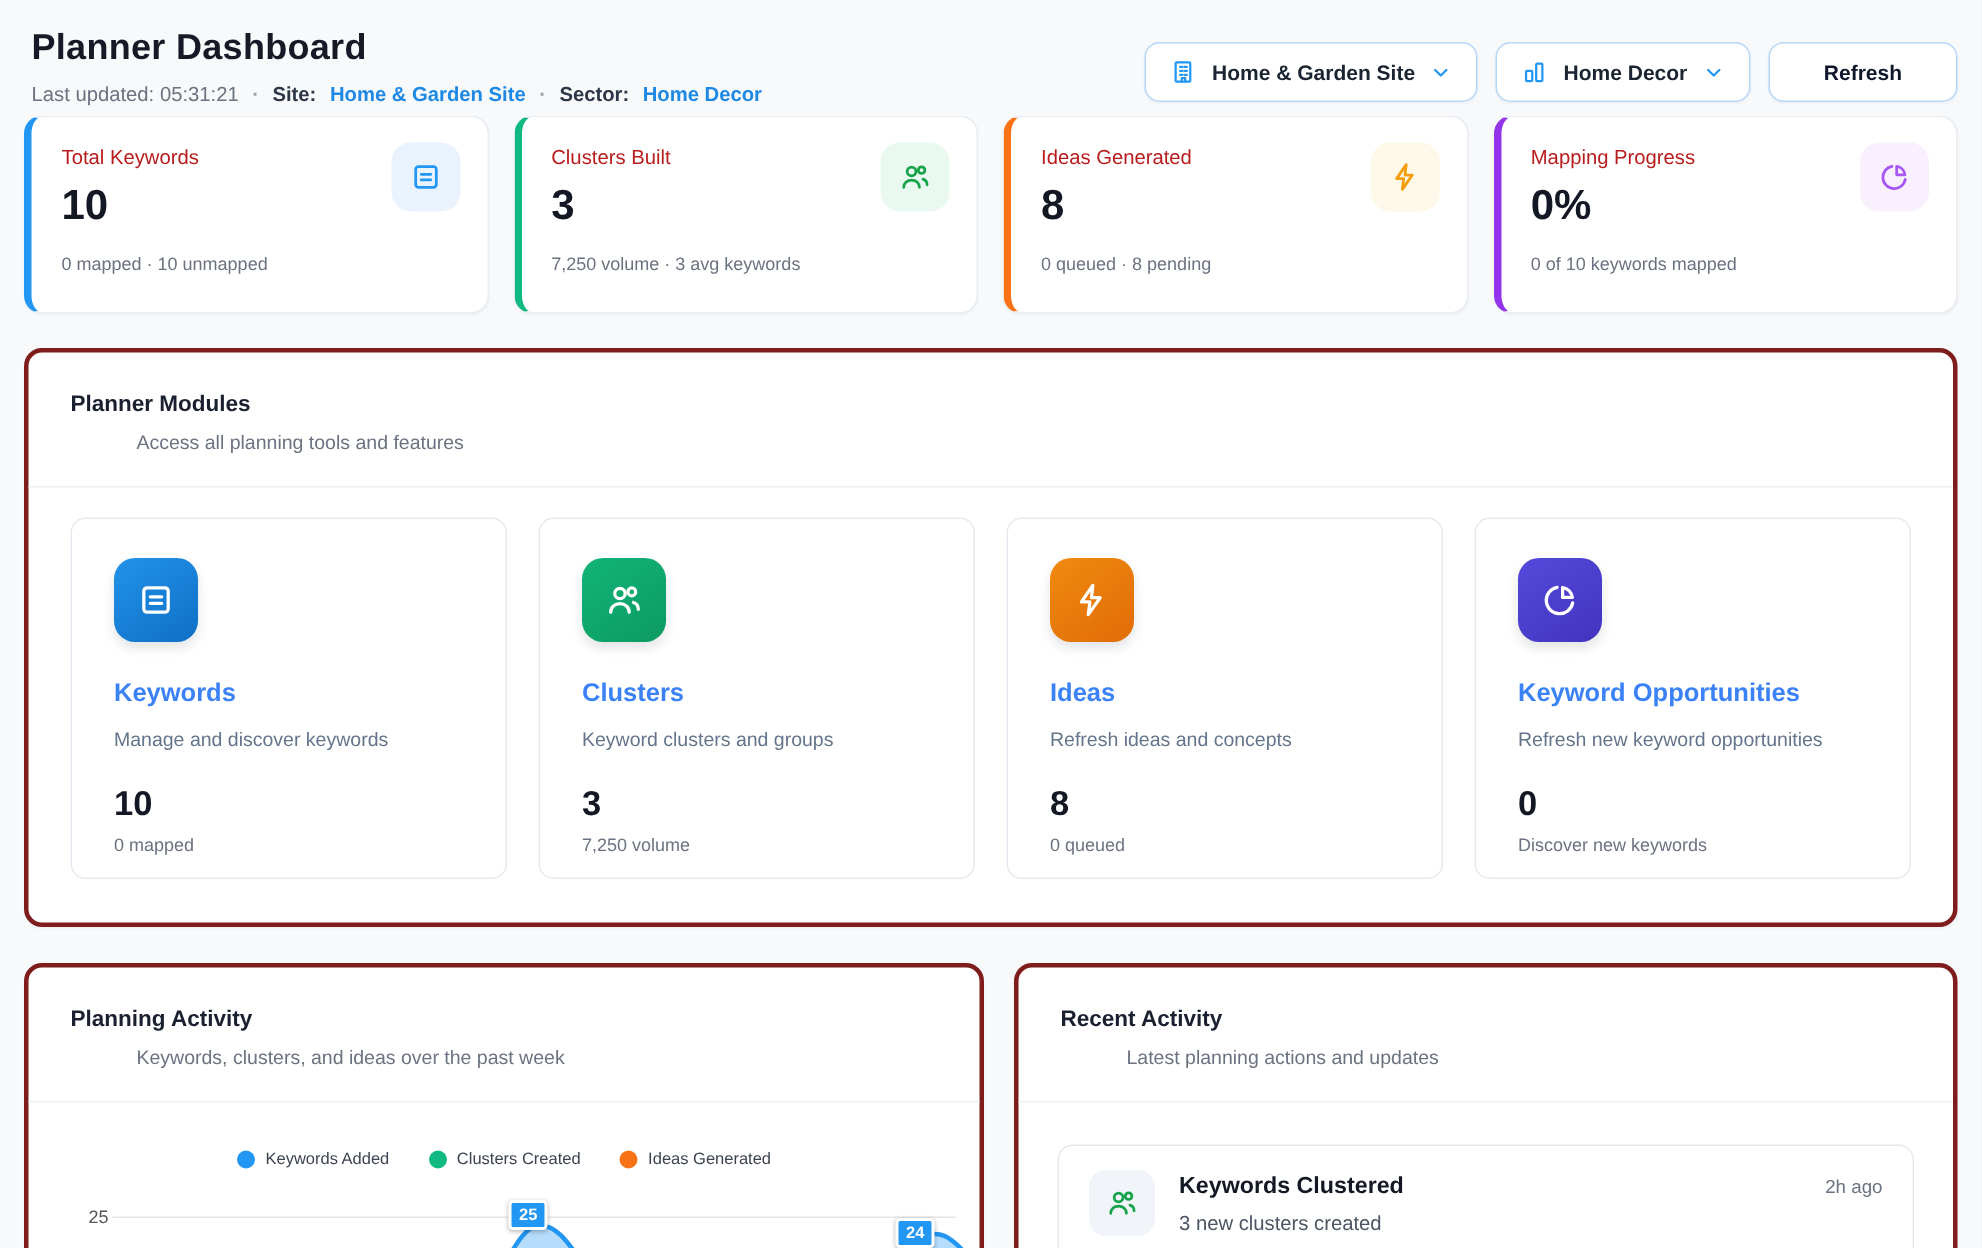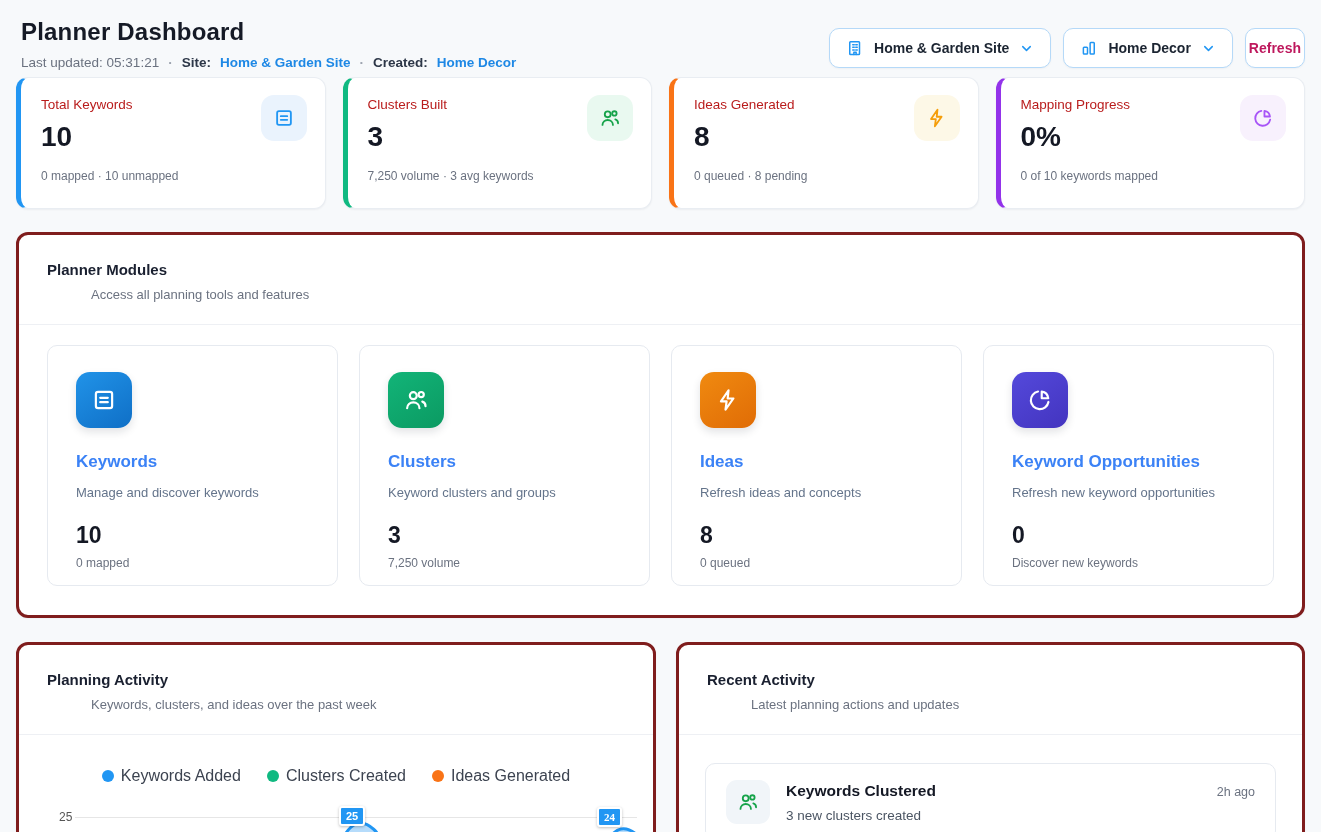--- a/index.html
+++ b/index.html
@@ -16,21 +16,21 @@
   .meta .sep{ color:#9ca3af; font-weight:700; }
   .meta .lbl{ color:#2d3748; font-weight:700; }
   .meta a{ color:#1e88e5; font-weight:700; text-decoration:none; cursor:pointer; }
   .topbar-right{ display:flex; gap:12px; margin-top:10px; }
   .selector, .refresh-btn{
     display:flex; align-items:center; gap:10px; height:40px; padding:0 16px;
     background:#fff; border:1px solid #b5d9f8; border-radius:10px;
     font-family:"Liberation Sans", sans-serif; font-size:14px; font-weight:700; color:#1b2431;
     cursor:pointer; box-shadow:0 1px 2px rgba(16,24,40,.04);
   }
-  .refresh-btn{ color:#be185d; padding:0 3px; }
+  .refresh-btn{ color:#0f172a; padding:0 36px; }
   .icon-blue{ color:#2196f3; display:inline-flex; }
   
   .stats{ display:grid; grid-template-columns:repeat(4,1fr); gap:17px; margin-top:7px; }
   .stat-card{
     position:relative; background:#fff; border:1px solid #e9edf2; border-radius:12px;
     border-left-width:5px; border-left-style:solid; height:132px; padding:19px 20px;
     box-shadow:0 1px 2px rgba(16,24,40,.05);
   }
   .stat-card.b-blue{ border-left-color:#2196f3; }
   .stat-card.b-green{ border-left-color:#10b981; }
@@ -75,35 +75,35 @@
   .module-title{ font-size:17px; font-weight:800; color:#3b82f6; margin-top:24px; }
   .module-desc{ font-size:13px; color:#64748b; margin-top:13px; }
   .module-value{ font-size:23px; font-weight:800; color:#141824; margin-top:22px; }
   .module-caption{ font-size:12px; color:#6b7280; margin-top:7px; }
   
   .bottom-row{ display:flex; gap:20px; margin-top:24px; align-items:stretch; }
   .activity-panel{ flex:0 0 640px; height:330px; }
   .recent-panel{ flex:1; height:330px; }
   
   .legend{ display:flex; justify-content:center; gap:26px; margin-top:32px; }
-  .legend-item{ display:flex; align-items:center; gap:7px; font-size:16px; color:#3c4350; }
+  .legend-item{ display:flex; align-items:center; gap:7px; font-size:11px; color:#3c4350; }
   .legend-dot{ width:12px; height:12px; border-radius:50%; }
   .chart-plot{ position:relative; margin-top:12px; height:120px; }
   .gridline{ position:absolute; left:56px; right:16px; top:20px; border-top:1px solid #e6e6e6; }
   .ytick{ position:absolute; left:40px; top:13px; font-size:12px; color:#555; }
   .chart-svg{ position:absolute; left:0; top:0; width:640px; height:120px; }
   .area-fill{ fill:rgba(33,150,243,.33); stroke:none; }
   .area-line{ fill:none; stroke:#2196f3; stroke-width:3; stroke-linecap:round; }
   .point-badge{
     position:absolute; background:#2196f3; color:#fff; font-size:11px; font-weight:700;
     padding:2px 5px; border-radius:3px; border:2px solid #fff;
     box-shadow:0 1px 3px rgba(0,0,0,.25); line-height:12px;
   }
   .badge-1{ left:320px; top:9px; }
-  .badge-2{ left:578px; top:10px;font-family:Liberation Serif, serif; }
+  .badge-2{ left:578px; top:21px; }
   
   .activity-item{
     display:flex; gap:16px; margin:28px 26px 0; padding:16px 20px;
     border:1px solid #e6eaf0; border-radius:10px; cursor:pointer; background:#fff;
   }
   .activity-icon{
     flex:0 0 44px; width:44px; height:44px; border-radius:11px; background:#f1f5f9;
     display:flex; align-items:center; justify-content:center; color:#16a34a;
   }
   .activity-body{ flex:1; padding-top:2px; }
@@ -122,21 +122,21 @@
       <h1 class="page-title">Planner Dashboard</h1>
       <div class="meta">
         <span>
           <span>Last updated:</span>
           <span>05:31:21</span>
         </span>
         <span class="sep">·</span>
         <span class="lbl">Site:</span>
         <a>Home &amp; Garden Site</a>
         <span class="sep">·</span>
-        <span class="lbl">Created:</span>
+        <span class="lbl">Sector:</span>
         <a>Home Decor</a>
       </div>
     </div>
     <div class="topbar-right">
       <button class="selector">
         <span class="icon-blue">
           <svg width="18" height="18" viewBox="0 0 24 24" fill="none" stroke="currentColor" stroke-width="2" stroke-linecap="round" stroke-linejoin="round">
               <rect x="5" y="3.5" width="13" height="17" rx="1"></rect>
               <path d="M9 7.5h2M13 7.5h2M9 11h2M13 11h2M9 14.5h2M13 14.5h2"></path>
               <path d="M10.5 20.5v-3h3v3"></path>

